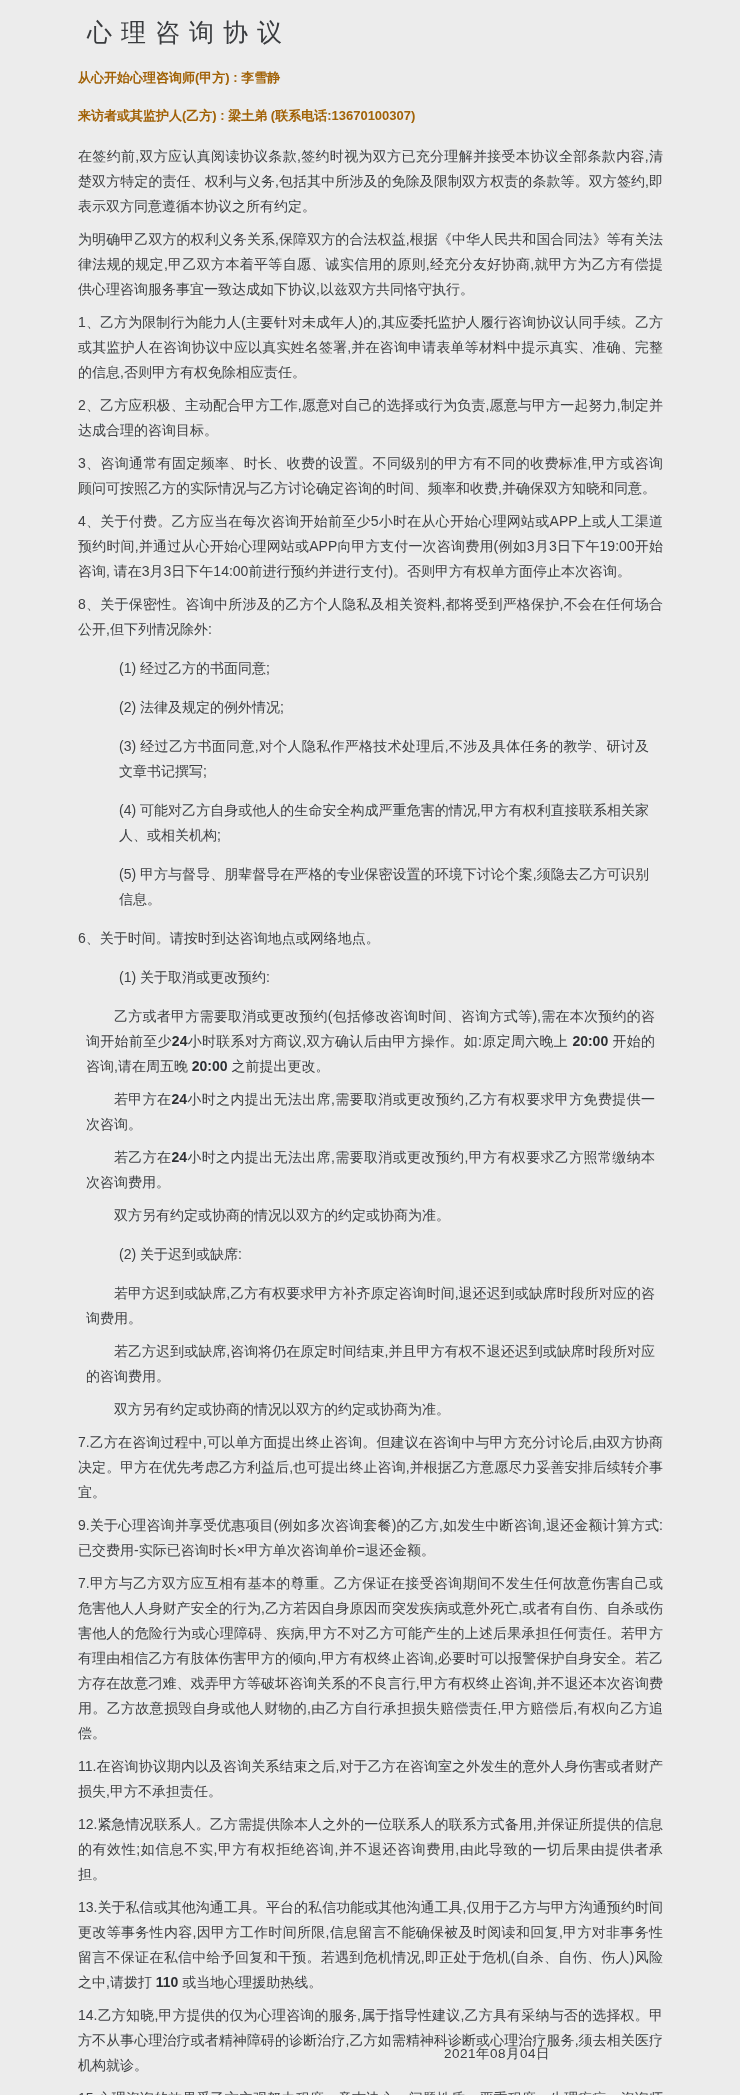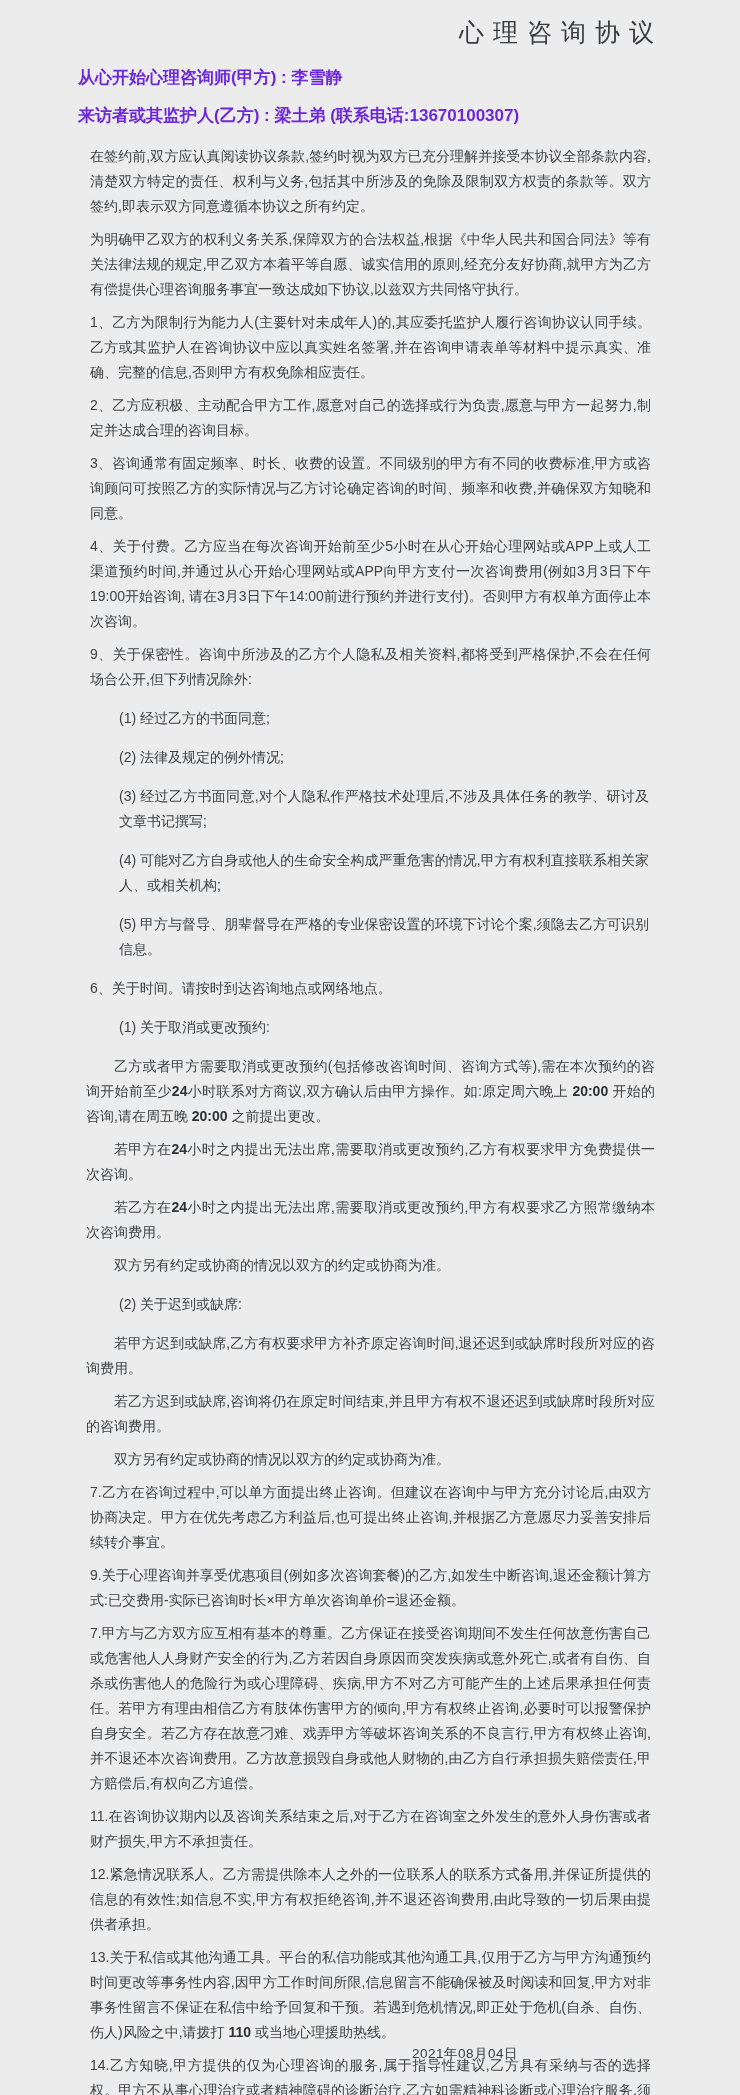--- a/index.html
+++ b/index.html
@@ -13,46 +13,46 @@
   }
   .page {
     position:absolute; inset:0;
     padding:14px 77px 0 78px;
     box-sizing:border-box;
   }
   .doc-title {
     font-size:25px;
     font-weight:400;
     color:#393b3e;
-    text-align:right;
+    text-align:left;
     letter-spacing:9px;
     text-indent:9px;
     margin:0 0 14px 0;
     line-height:36px;
   }
   .party {
     font-weight:bold;
-    font-size:17px;
-    color:#6d28d9;
+    font-size:13px;
+    color:#a16207;
     margin:18px 0;
     line-height:20px;
   }
   .para {
     font-size:14px;
     line-height:25px;
-    margin:8px 12px;
+    margin:8px 0;
     text-align:justify;
     color:#3e4043;
   }
   .para.sub  { padding-left:27px; margin:14px; }
   .para.first{ text-indent:2em;  margin:8px; }
   .para b, .party b { color:#2e3033; }
   .date-stamp {
     position:absolute;
-    left:412px; top:2045px;
+    left:444px; top:2045px;
     font-size:13.5px;
     color:#393b3e;
     letter-spacing:0.5px;
   }
 </style>
 </head>
 <body>
 
 <div class="page">
 
@@ -61,21 +61,21 @@
   <div class="party">从心开始心理咨询师(甲方) : 李雪静</div>
   <div class="party">来访者或其监护人(乙方) : 梁土弟 (联系电话:13670100307)</div>
 
   <div id="agreement-body">
       <p class="para"><span>在签约前,双方应认真阅读协议条款,签约时视为双方已充分理解并接受本协议全部条款内容,清楚双方特定的责任、权利与义务,包括其中所涉及的免除及限制双方权责的条款等。双方签约,即表示双方同意遵循本协议之所有约定。</span></p>
       <p class="para"><span>为明确甲乙双方的权利义务关系,保障双方的合法权益,根据《中华人民共和国合同法》等有关法律法规的规定,甲乙双方本着平等自愿、诚实信用的原则,经充分友好协商,就甲方为乙方有偿提供心理咨询服务事宜一致达成如下协议,以兹双方共同恪守执行。</span></p>
       <p class="para"><span>1、乙方为限制行为能力人(主要针对未成年人)的,其应委托监护人履行咨询协议认同手续。乙方或其监护人在咨询协议中应以真实姓名签署,并在咨询申请表单等材料中提示真实、准确、完整的信息,否则甲方有权免除相应责任。</span></p>
       <p class="para"><span>2、乙方应积极、主动配合甲方工作,愿意对自己的选择或行为负责,愿意与甲方一起努力,制定并达成合理的咨询目标。</span></p>
       <p class="para"><span>3、咨询通常有固定频率、时长、收费的设置。不同级别的甲方有不同的收费标准,甲方或咨询顾问可按照乙方的实际情况与乙方讨论确定咨询的时间、频率和收费,并确保双方知晓和同意。</span></p>
       <p class="para"><span>4、关于付费。乙方应当在每次咨询开始前至少5小时在从心开始心理网站或APP上或人工渠道预约时间,并通过从心开始心理网站或APP向甲方支付一次咨询费用(例如3月3日下午19:00开始咨询, 请在3月3日下午14:00前进行预约并进行支付)。否则甲方有权单方面停止本次咨询。</span></p>
-      <p class="para"><span>9、关于保密性。咨询中所涉及的乙方个人隐私及相关资料,都将受到严格保护,不会在任何场合公开,但下列情况除外:</span></p>
+      <p class="para"><span>8、关于保密性。咨询中所涉及的乙方个人隐私及相关资料,都将受到严格保护,不会在任何场合公开,但下列情况除外:</span></p>
       <p class="para sub"><span>(1) 经过乙方的书面同意;</span></p>
       <p class="para sub"><span>(2) 法律及规定的例外情况;</span></p>
       <p class="para sub"><span>(3) 经过乙方书面同意,对个人隐私作严格技术处理后,不涉及具体任务的教学、研讨及文章书记撰写;</span></p>
       <p class="para sub"><span>(4) 可能对乙方自身或他人的生命安全构成严重危害的情况,甲方有权利直接联系相关家人、或相关机构;</span></p>
       <p class="para sub"><span>(5) 甲方与督导、朋辈督导在严格的专业保密设置的环境下讨论个案,须隐去乙方可识别信息。</span></p>
       <p class="para"><span>6、关于时间。请按时到达咨询地点或网络地点。</span></p>
       <p class="para sub"><span>(1) 关于取消或更改预约:</span></p>
       <p class="para first"><span>乙方或者甲方需要取消或更改预约(包括修改咨询时间、咨询方式等),需在本次预约的咨询开始前至少</span><b>24</b><span>小时联系对方商议,双方确认后由甲方操作。如:原定周六晚上 </span><b>20:00</b><span> 开始的咨询,请在周五晚 </span><b>20:00</b><span> 之前提出更改。</span></p>
       <p class="para first"><span>若甲方在</span><b>24</b><span>小时之内提出无法出席,需要取消或更改预约,乙方有权要求甲方免费提供一次咨询。</span></p>
       <p class="para first"><span>若乙方在</span><b>24</b><span>小时之内提出无法出席,需要取消或更改预约,甲方有权要求乙方照常缴纳本次咨询费用。</span></p>

